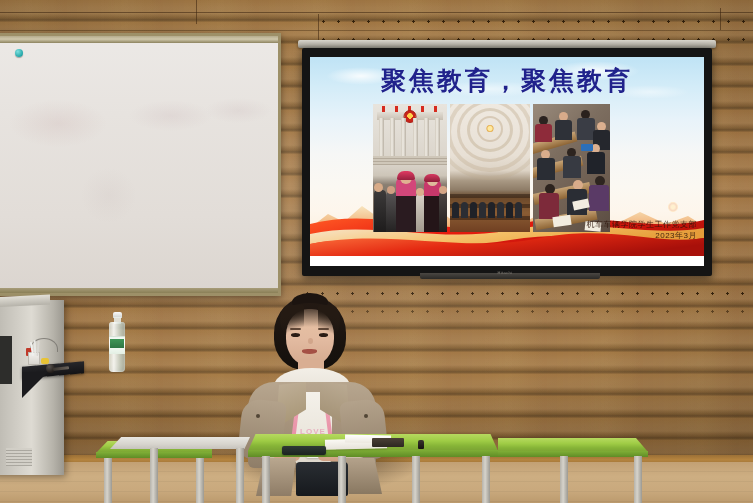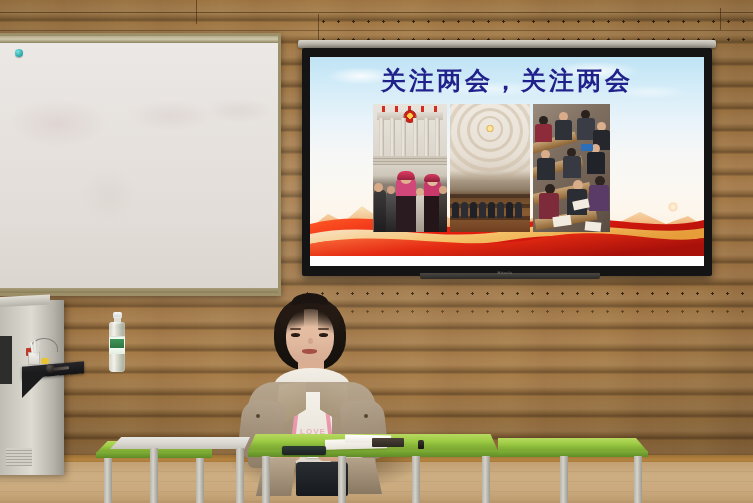--- a/index.html
+++ b/index.html
@@ -545,21 +545,21 @@
               </linearGradient>
             </defs>
             <path d="M0,30 C70,12 140,46 210,30 C280,14 340,40 394,26 L394,62 L0,62 Z" fill="url(#rg1)"></path>
             <path d="M0,40 C60,26 130,50 200,36 C270,22 340,44 394,34 L394,44 C340,52 270,34 200,46 C130,58 60,38 0,50 Z" fill="url(#rg2)" opacity="0.95"></path>
             <path d="M0,50 C80,34 150,60 230,44 C300,30 350,52 394,44 L394,62 L0,62 Z" fill="url(#rg3)"></path>
           </svg>
         </div>
 
         <div class="slide-seal"></div>
 
-        <div class="slide-title">关注两会，关注两会</div>
+        <div class="slide-title">聚焦教育，聚焦教育</div>
 
         <div class="photo-row">
 
           <div class="photo p1">
             <div class="p1-bg"></div>
             <div class="flag" style="left:9px;"></div>
             <div class="flag" style="left:22px;"></div>
             <div class="flag" style="left:35px;"></div>
             <div class="flag" style="left:48px;"></div>
             <div class="flag" style="left:61px;"></div>
@@ -639,20 +639,24 @@
             <div class="body" style="left:34px; top:85px; width:20px; height:26px; background:#2a2d34;"></div>
             <div class="head" style="left:62px; top:72px; width:10px; height:10px; background:#2e2520;"></div>
             <div class="body" style="left:56px; top:81px; width:20px; height:26px; background:#5a3a66;"></div>
             <div class="paper" style="left:40px; top:96px; width:16px; height:9px; transform:rotate(-12deg);"></div>
             <div class="paper" style="left:20px; top:112px; width:18px; height:10px; transform:rotate(-8deg);"></div>
             <div class="paper" style="left:52px; top:118px; width:16px; height:9px; transform:rotate(6deg);"></div>
             <div class="body" style="left:48px; top:40px; width:12px; height:7px; background:#2c6fb8; border-radius:1px;"></div>
           </div>
         </div>
 
+        <div class="slide-credit">
+          <div>机车车辆学院学生工作党支部</div>
+          <div>2023年3月</div>
+        </div>
 
         <div class="slide-white-strip"></div>
       </div>
     </div>
     <div class="screen-foot"></div>
     <div class="screen-brand">Hitachi</div>
   </div>
 
   <div class="baseboard"></div>
   <div class="floor"></div>

